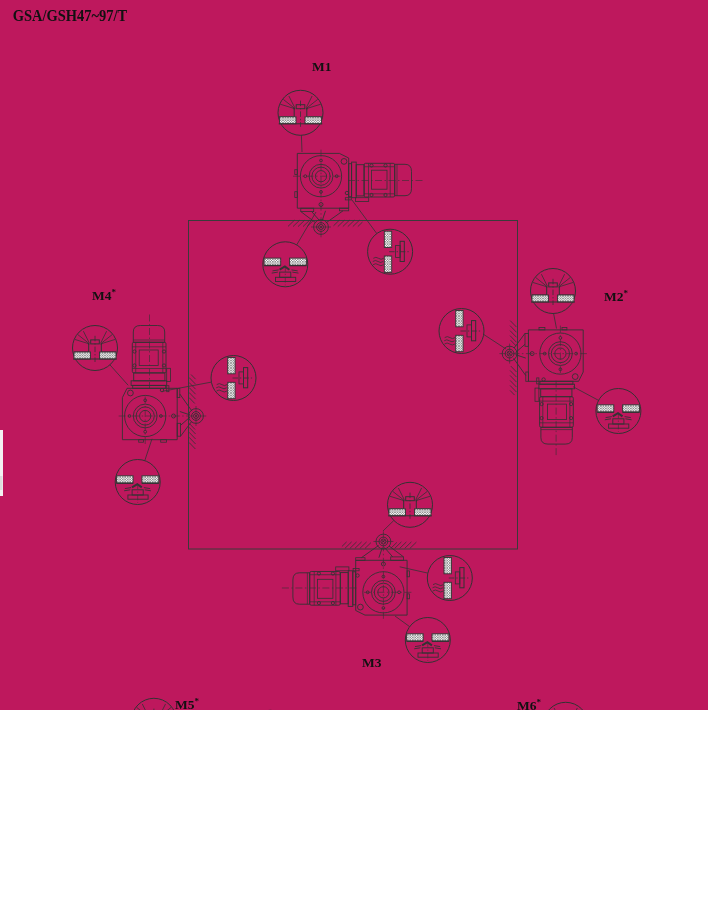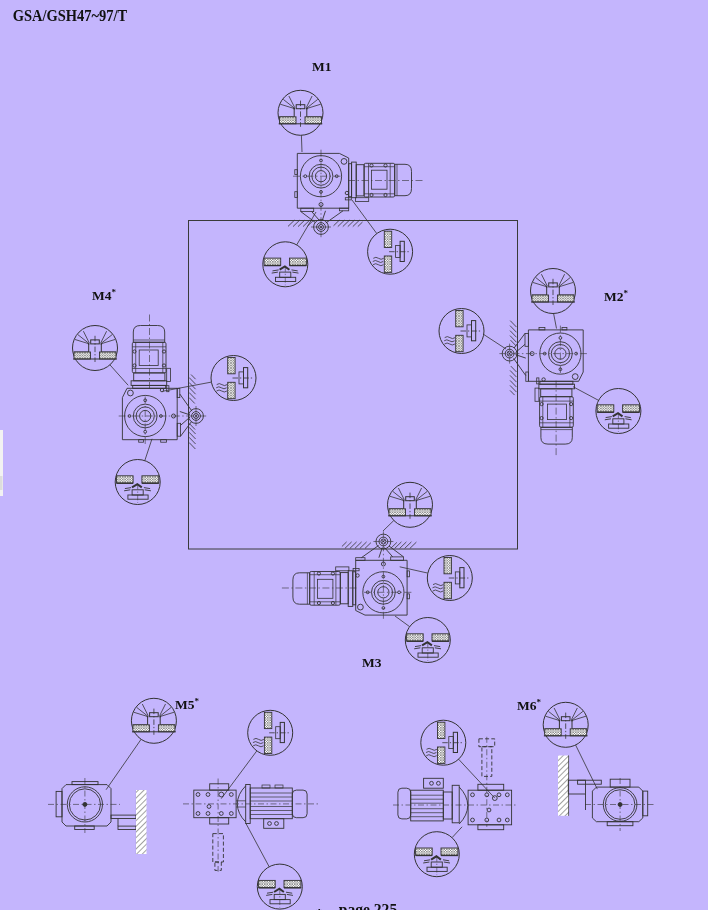--- a/index.html
+++ b/index.html
@@ -1,16 +1,16 @@
 <!DOCTYPE html>
 <html><head>
 <meta charset="utf-8">
 <style>
   html,body{margin:0;padding:0;background:#ffffff;}
-  .page{position:relative;width:708px;height:910px;overflow:hidden;background:#c4b5fd;
+  .page{position:relative;width:708px;height:710px;overflow:hidden;background:#be185d;
         font-family:"Liberation Serif", serif;}
   svg{position:absolute;left:0;top:0;}
 </style>
 </head>
 <body>
 <div class="page">
 <svg width="708" height="910" viewBox="0 0 708 910">
 <defs>
 
   <pattern id="hA" width="4" height="4" patternUnits="userSpaceOnUse" patternTransform="rotate(45)">

